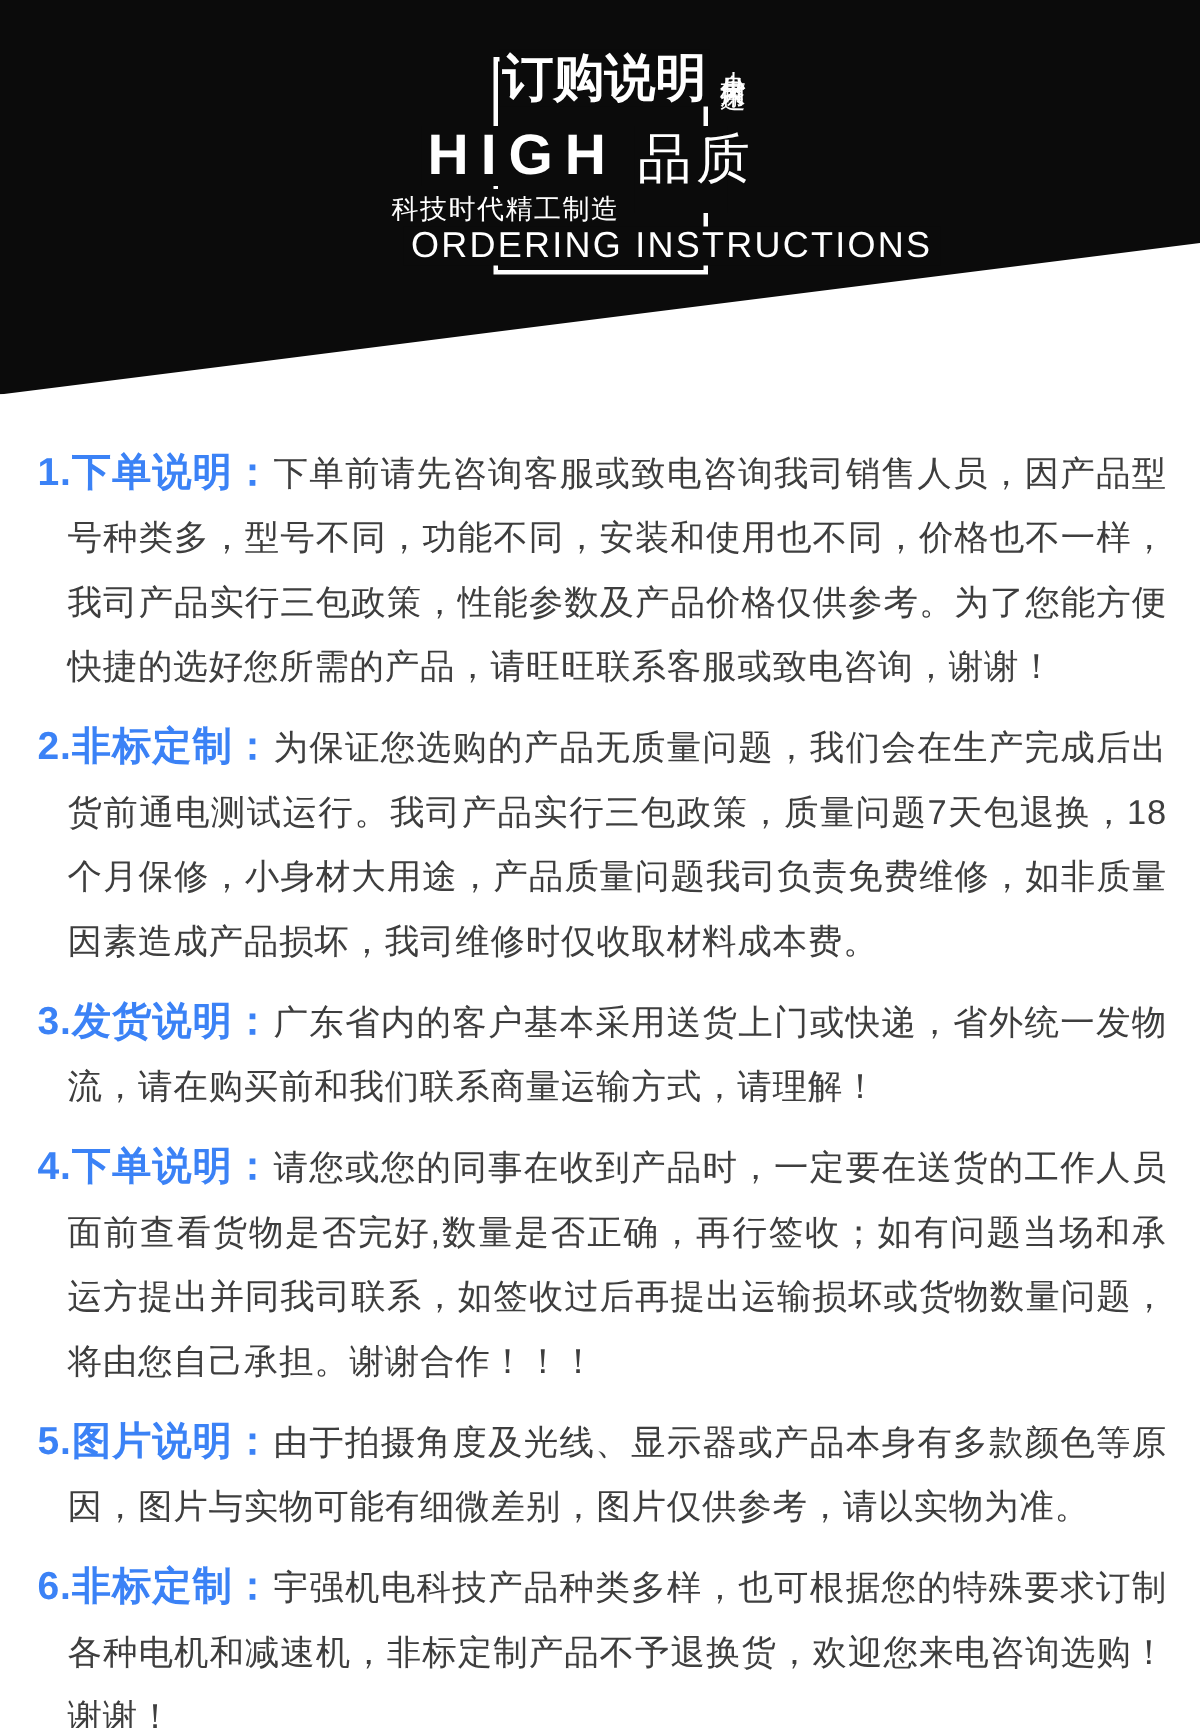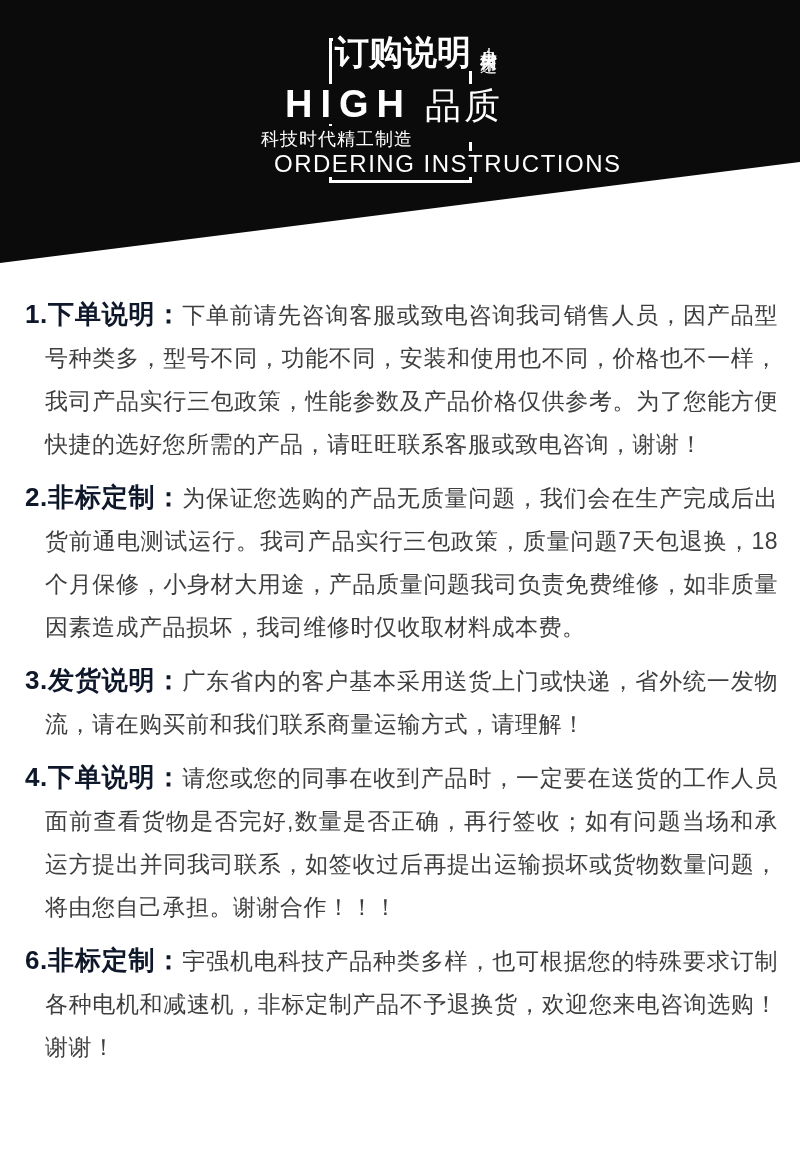--- a/index.html
+++ b/index.html
@@ -100,21 +100,21 @@
     line-height: 43px;
     color: #3e3e3e;
     letter-spacing: 0.5px;
     text-align: justify;
     margin: 0 0 10px 0;
     padding-left: 20px;
     text-indent: -20px;
   }
   .section-heading {
     font-weight: 700;
-    color: #0f172a;
+    color: #3b82f6;
     font-size: 26px;
   }
 </style>
 </head>
 <body>
 
 <div class="page">
 
   <div class="header">
     <div class="header-black">
@@ -139,20 +139,23 @@
     </p>
 
     <p class="section">
       <span class="section-heading"><span>3.</span><span>发货说明：</span></span><span>广东省内的客户基本采用送货上门或快递，省外统一发物流，请在购买前和我们联系商量运输方式，请理解！</span>
     </p>
 
     <p class="section">
       <span class="section-heading"><span>4.</span><span>下单说明：</span></span><span>请您或您的同事在收到产品时，一定要在送货的工作人员面前查看货物是否完好,数量是否正确，再行签收；如有问题当场和承运方提出并同我司联系，如签收过后再提出运输损坏或货物数量问题，将由您自己承担。谢谢合作！！！</span>
     </p>
 
+    <p class="section">
+      <span class="section-heading"><span>5.</span><span>图片说明：</span></span><span>由于拍摄角度及光线、显示器或产品本身有多款颜色等原因，图片与实物可能有细微差别，图片仅供参考，请以实物为准。</span>
+    </p>
 
     <p class="section">
       <span class="section-heading"><span>6.</span><span>非标定制：</span></span><span>宇强机电科技产品种类多样，也可根据您的特殊要求订制各种电机和减速机，非标定制产品不予退换货，欢迎您来电咨询选购！谢谢！</span>
     </p>
 
   </div>
 
 </div>
 
 </body></html>

